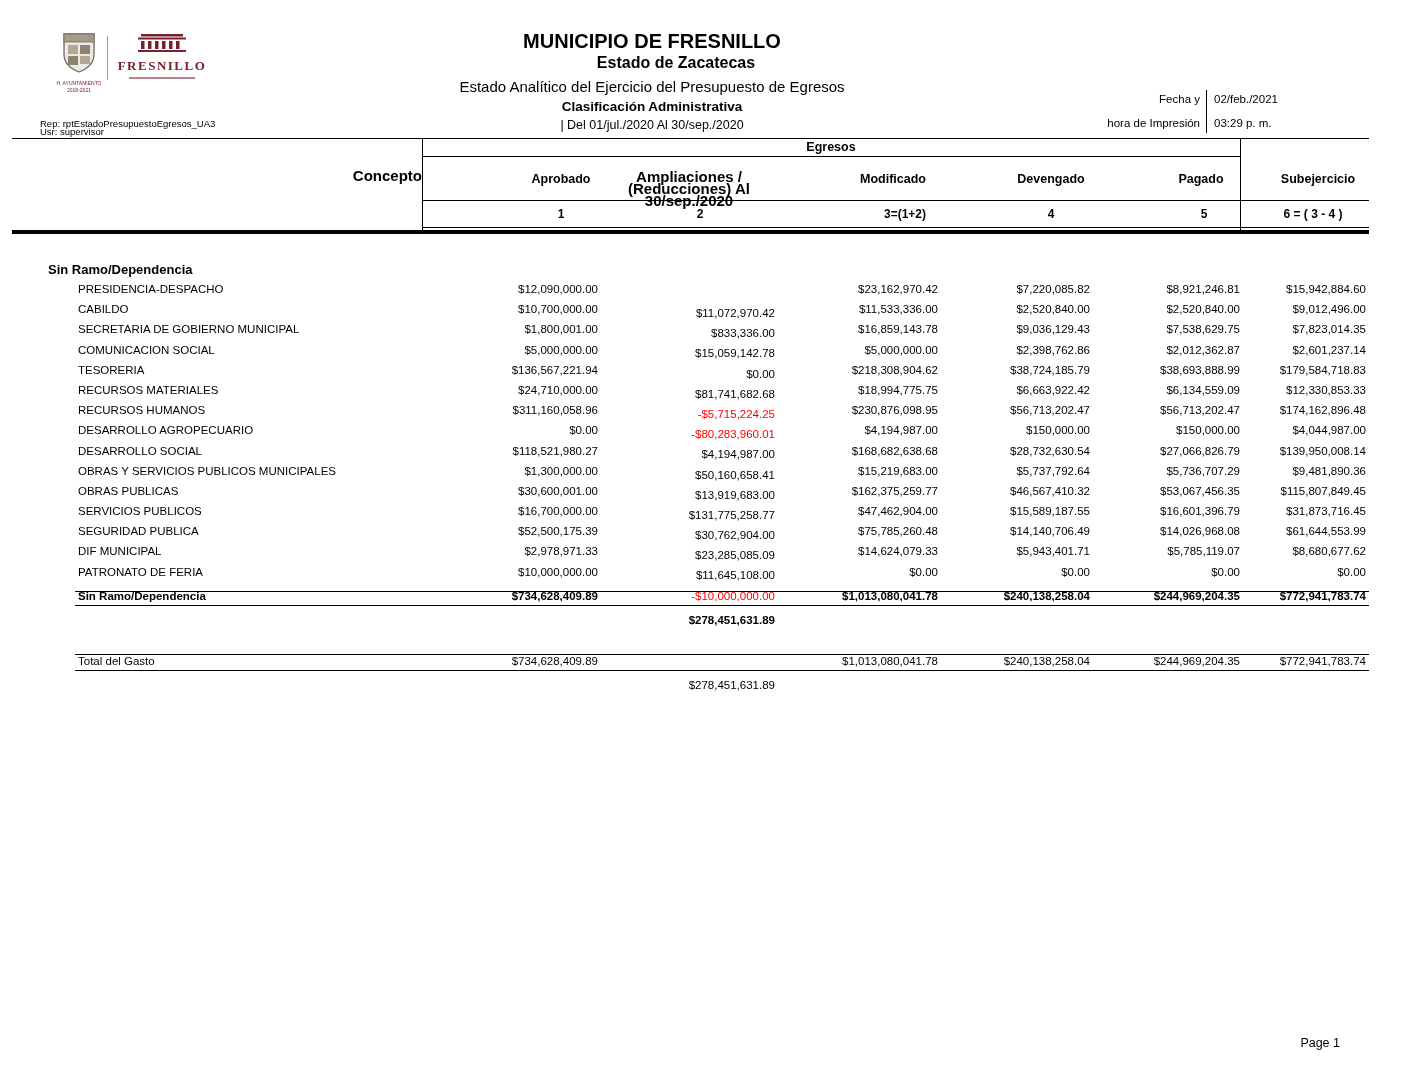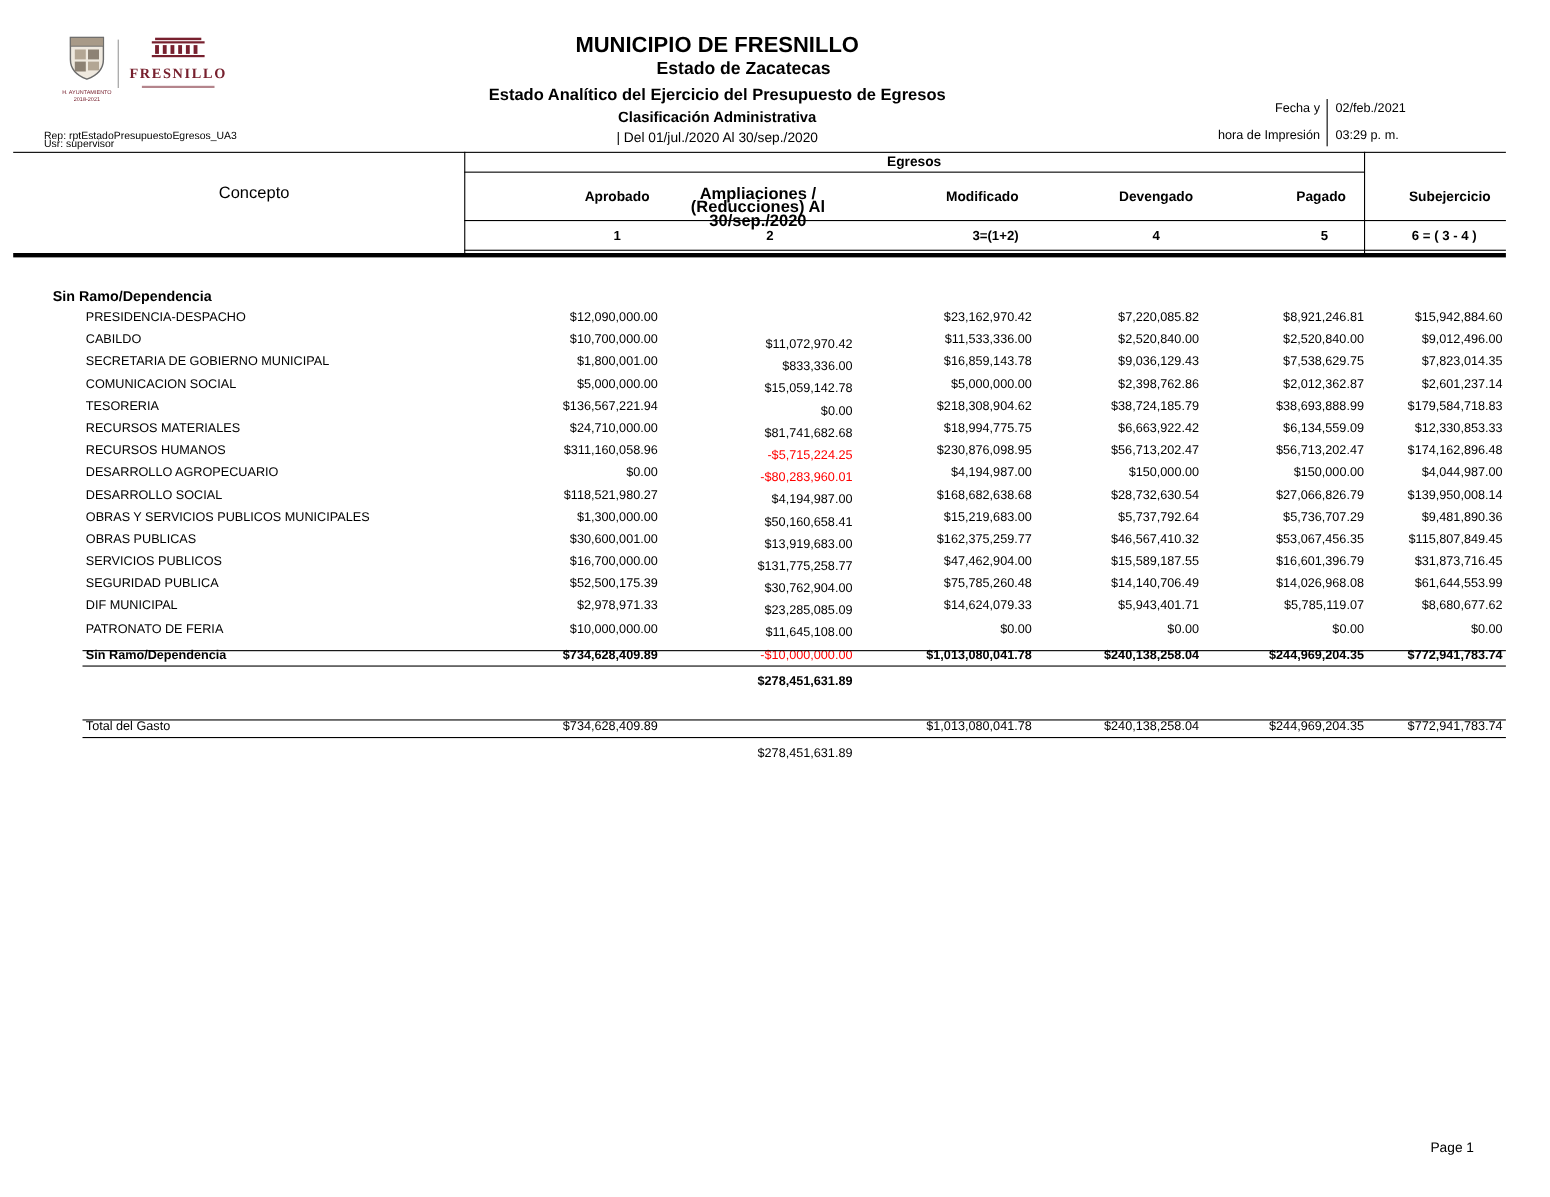--- a/index.html
+++ b/index.html
@@ -9,40 +9,40 @@
     font-family:"Liberation Sans","DejaVu Sans",sans-serif; color:#000; overflow:hidden;
   }
   .hline { position:absolute; height:1px; background:#000; }
   .hline.thick { height:4px; }
   .vline { position:absolute; width:1px; background:#000; }
 
   
   .titles { position:absolute; left:0; top:30px; width:1304px; text-align:center; }
   .t1 { font-size:20px; font-weight:bold; }
   .t2 { font-size:16px; font-weight:bold; margin-top:1px;padding-left:48px; }
-  .t3 { font-size:15px; font-weight:bold; margin-top:6px; }
+  .t3 { font-size:15px; font-weight:normal; margin-top:6px; }
   .t4 { font-size:13.5px; font-weight:bold; margin-top:4px; }
   .t5 { font-size:12.5px; margin-top:4px; }
 
   .smallmeta { position:absolute; left:40px; font-size:9.5px; }
 
   .printinfo-label { position:absolute; left:1040px; width:160px; text-align:right; font-size:11.5px; }
   .printinfo-value { position:absolute; left:1214px; font-size:11.5px; }
 
   
   .seal-wrap { position:absolute; left:54px; top:31px; width:50px; text-align:center; }
   .seal-caption { font-size:5px; color:#77202e; line-height:6px; margin-top:1px; }
   .logo-divider { position:absolute; left:107px; top:36px; height:44px; width:1px; background:#9a9a9a; }
   .fresnillo-wrap { position:absolute; left:114px; top:34px; width:96px; text-align:center; }
   .fresnillo-name { font-family:"Liberation Serif","DejaVu Serif",serif; font-size:13px; font-weight:bold; letter-spacing:1.5px; color:#77202e; margin-top:1px; }
   .fresnillo-tagline { width:66px; height:2px; background:#77202e; opacity:.55; margin:3px auto 0; }
 
   
   .egresos { position:absolute; left:422px; width:818px; top:140px; text-align:center; font-weight:bold; font-size:12.5px; }
-  .concepto { position:absolute; left:40px; width:382px; top:167px; text-align:center; font-weight:normal; font-size:15px; }
+  .concepto { position:absolute; left:40px; width:382px; top:167px; text-align:right; font-weight:bold; font-size:15px; }
   .colhead { position:absolute; width:160px; top:172px; text-align:center; font-weight:bold; font-size:12.5px; }
   .colhead.amp { top:171px; font-size:15px; line-height:12px; }
   .colnum { position:absolute; width:160px; top:207px; text-align:center; font-weight:bold; font-size:12px; }
 
   
   .section-title { position:absolute; left:48px; top:262px; font-size:13px; font-weight:bold; }
   .rows-host { position:absolute; left:40px; top:283px; width:1329px; }
   .trow { display:flex; height:20.2px; align-items:flex-start; font-size:11.5px; }
   .cell { white-space:nowrap; }
   .c-concept { width:382px; padding-left:38px; }

